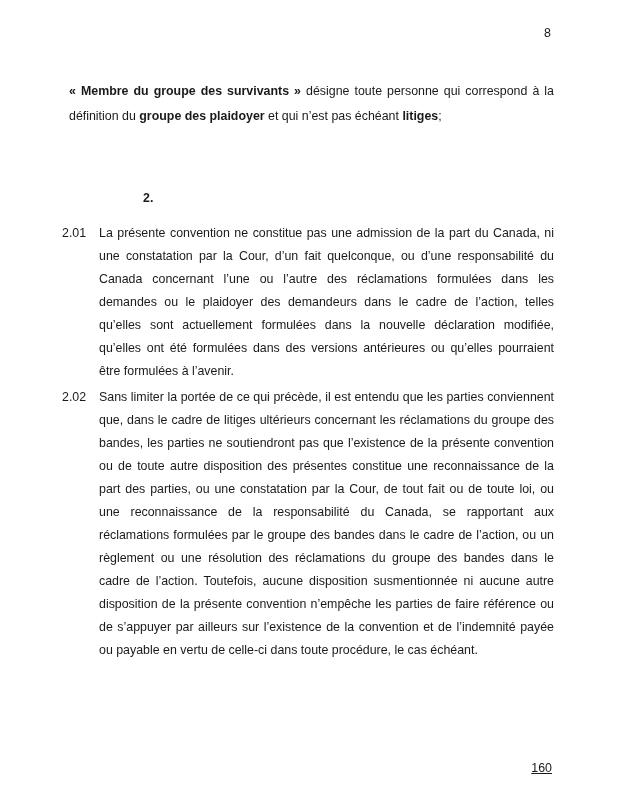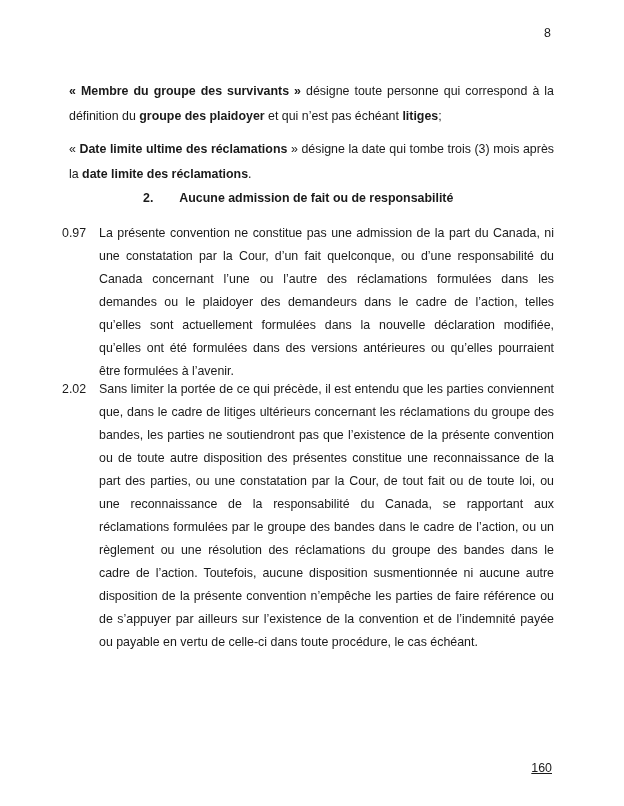--- a/index.html
+++ b/index.html
@@ -59,40 +59,38 @@
     flex: 0 0 37px;
   }
   .numbered-para .p-body {
     flex: 1 1 auto;
     text-align: justify;
   }
 
   #def1 { top: 67px; }
   #def2 { top: 125px; }
   #p201 { top: 222px; }
-  #p202 { top: 378px; }
+  #p202 { top: 386px; }
 </style>
 </head>
 <body>
 
 <div class="page">
 
   <div class="page-num top">8</div>
 
   <p class="def-para" id="def1"><span class="seg-bold">« Membre du groupe des survivants »</span><span> désigne toute personne qui correspond à la définition du </span><span class="seg-bold">groupe des plaidoyer</span><span> et qui n’est pas échéant </span><span class="seg-bold">litiges</span><span>;</span></p>
 
-  <p class="def-para" id="def2"><span>« </span><span class="seg-bold">Date limite ultime des réclamations</span><span> » désigne la date qui tombe trois (3) mois après la </span><span class="seg-bold">date limite des réclamations</span><span>.</span></p>
 
   <div class="section-heading">
     <span class="h-num">2.</span>
-    <span class="h-title">Aucune admission de fait ou de responsabilité</span>
   </div>
 
   <div class="numbered-para" id="p201">
-    <span class="p-num">0.97</span>
+    <span class="p-num">2.01</span>
     <span class="p-body">La présente convention ne constitue pas une admission de la part du Canada, ni une constatation par la Cour, d’un fait quelconque, ou d’une responsabilité du Canada concernant l’une ou l’autre des réclamations formulées dans les demandes ou le plaidoyer des demandeurs dans le cadre de l’action, telles qu’elles sont actuellement formulées dans la nouvelle déclaration modifiée, qu’elles ont été formulées dans des versions antérieures ou qu’elles pourraient être formulées à l’avenir.</span>
   </div>
 
   <div class="numbered-para" id="p202">
     <span class="p-num">2.02</span>
     <span class="p-body">Sans limiter la portée de ce qui précède, il est entendu que les parties conviennent que, dans le cadre de litiges ultérieurs concernant les réclamations du groupe des bandes, les parties ne soutiendront pas que l’existence de la présente convention ou de toute autre disposition des présentes constitue une reconnaissance de la part des parties, ou une constatation par la Cour, de tout fait ou de toute loi, ou une reconnaissance de la responsabilité du Canada, se rapportant aux réclamations formulées par le groupe des bandes dans le cadre de l’action, ou un règlement ou une résolution des réclamations du groupe des bandes dans le cadre de l’action. Toutefois, aucune disposition susmentionnée ni aucune autre disposition de la présente convention n’empêche les parties de faire référence ou de s’appuyer par ailleurs sur l’existence de la convention et de l’indemnité payée ou payable en vertu de celle-ci dans toute procédure, le cas échéant.</span>
   </div>
 
   <div class="page-num bottom">160</div>
 

